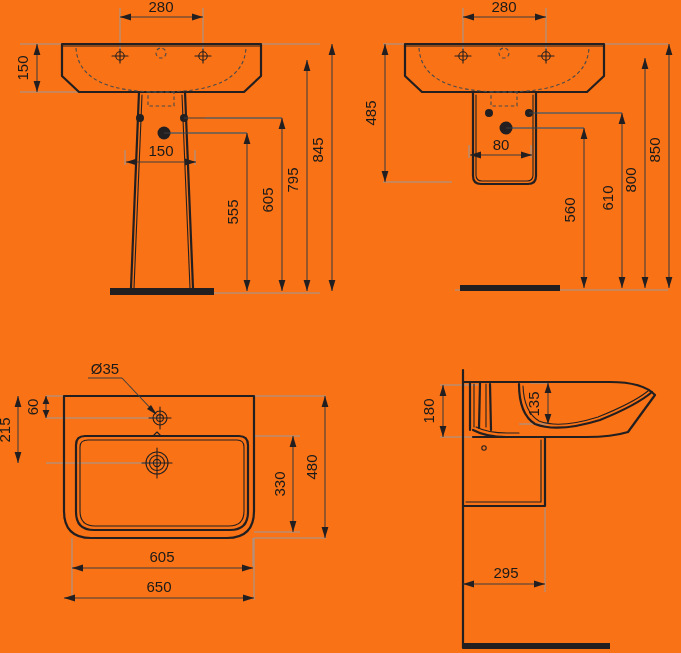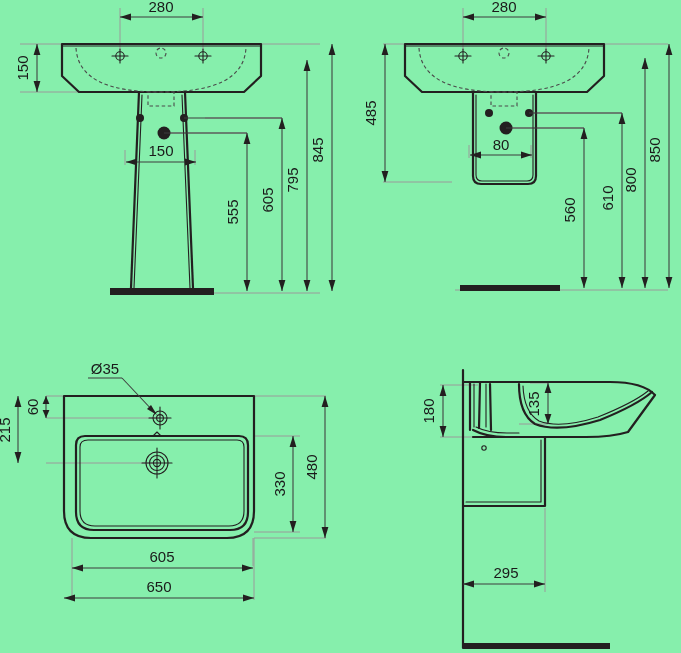--- a/index.html
+++ b/index.html
@@ -2,21 +2,21 @@
 <html><head>
 <meta charset="utf-8">
 <title>Washbasin Technical Drawing</title>
 <style>
   html,body{margin:0;padding:0;background:#ffffff;}
   body{
     font-family:"Liberation Sans", sans-serif;
     width:681px;height:653px;overflow:hidden;
     -webkit-font-smoothing:antialiased;
   }
-  #sheet{position:relative;width:681px;height:653px;background:#86efac;}
+  #sheet{position:relative;width:681px;height:653px;background:#f97316;}
   svg.drawing{position:absolute;left:0;top:0;width:681px;height:653px;display:block;}
   text{font-family:"Liberation Sans", sans-serif;fill:#1a1a1a;}
   .dimtext{font-size:15px;letter-spacing:0px;}
   .obj{fill:none;stroke:#231f20;stroke-width:2.2;stroke-linecap:round;stroke-linejoin:round;}
   .objfine{fill:none;stroke:#231f20;stroke-width:1.1;stroke-linecap:round;stroke-linejoin:round;}
   .hidden{fill:none;stroke:#4a4a4a;stroke-width:1.1;stroke-dasharray:3.5 2.6;}
   .dimline{fill:none;stroke:#3d3d3d;stroke-width:1.05;}
   .extline{fill:none;stroke:#9a9a9a;stroke-width:1.0;}
   .solidfill{fill:#231f20;stroke:none;}
 </style>

